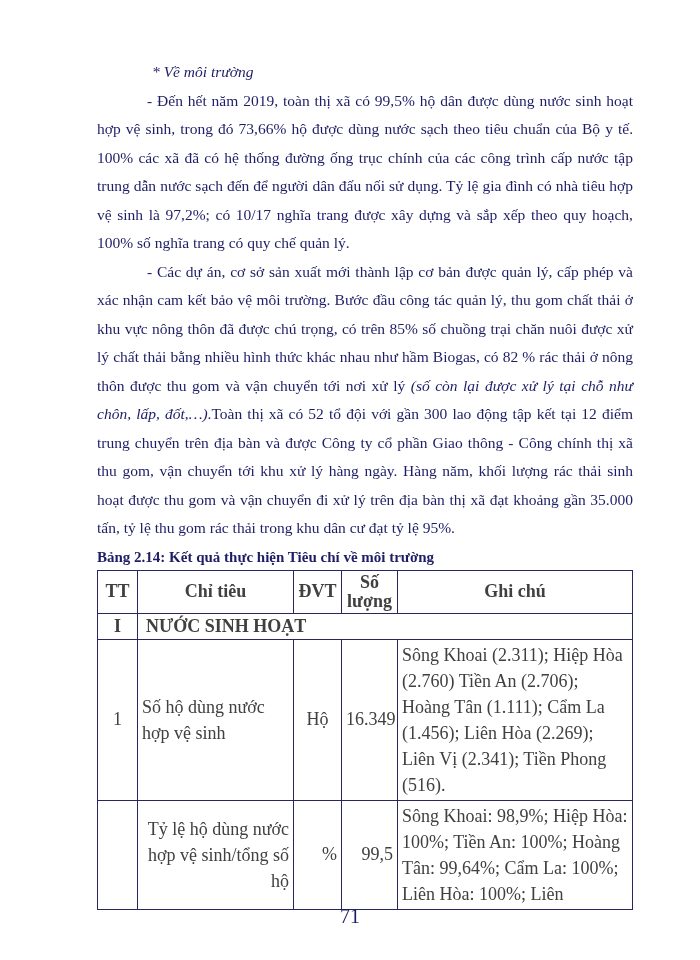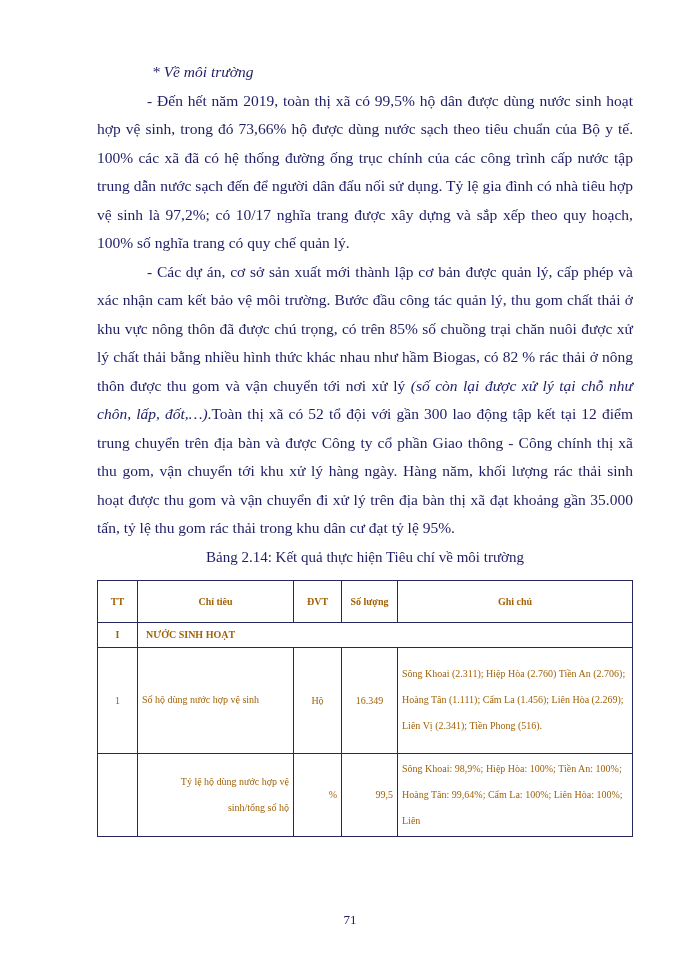--- a/index.html
+++ b/index.html
@@ -33,31 +33,31 @@
   p.body-par {
     margin: 0;
     font-size: 15.5px;
     line-height: 28.5px;
     text-align: justify;
     text-indent: 50px;
   }
   .u { }
   .i { font-style: italic; }
   .caption {
-    margin: 3px 0 12px 0;
-    text-align: center;
-    font-weight: normal;
+    margin: 3px 0 2px 0;
+    text-align: left;
+    font-weight: bold;
     font-size: 15px;
     line-height: 22px;
   }
   table.tbl {
     width: 100%;
     border-collapse: collapse;
-    font-size: 10px;
-    color: #a16207;
+    font-size: 18px;
+    color: #404040;
     table-layout: fixed;
   }
   table.tbl th, table.tbl td {
     border: 1px solid #27275e;
     vertical-align: middle;
     padding: 2px 4px;
     box-sizing: border-box;
   }
   col.c-tt  { width: 40px; }
   col.c-ct  { width: 156px; }
@@ -86,21 +86,21 @@
     text-align: left;
     padding: 4px 7px;
     line-height: 26px;
   }
   .page-number {
     position: absolute;
     bottom: 32px;
     left: 0;
     width: 100%;
     text-align: center;
-    font-size: 13px;
+    font-size: 20px;
   }
 </style>
 </head>
 <body>
 
 <div class="page">
   <div class="content">
 
     <p class="heading">* Về môi trường</p>
 

